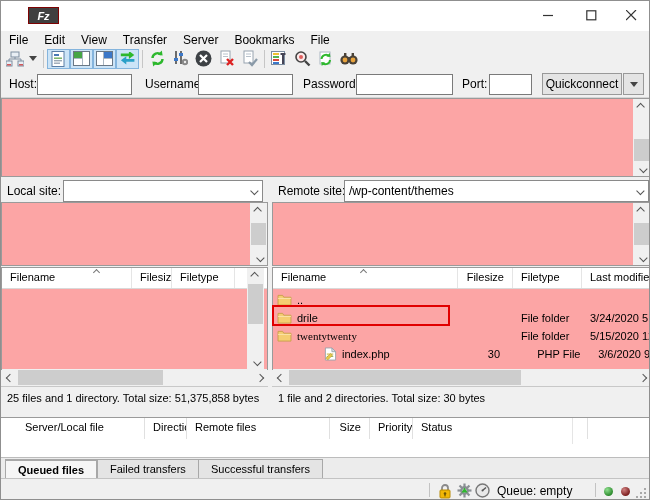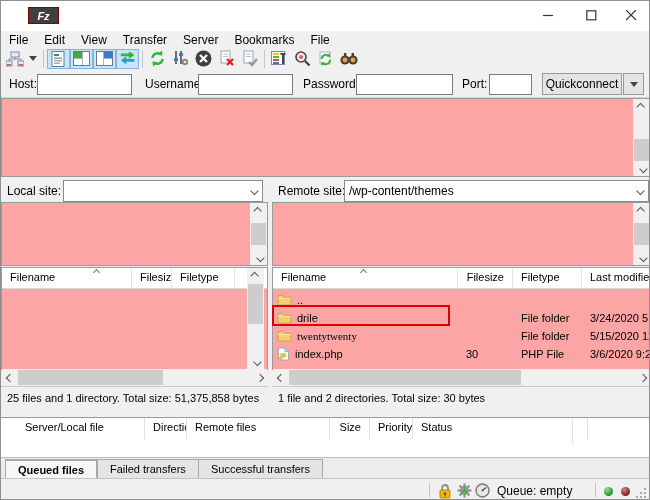--- a/index.html
+++ b/index.html
@@ -379,21 +379,21 @@
             <path d="M1 4.8 h14" stroke="#fbe4ad"></path>
           </svg>
         <span>twentytwenty</span>
       </div>
       <div class="cell right" style="width:55px;"></div>
       <div class="cell" style="width:69px;">File folder</div>
       <div class="cell" style="width:69px;">5/15/2020 12:</div>
     </div>
 
     <div class="lv-row" style="left:0; top:77px; width:378px;">
-      <div class="cell name" style="width:185px;">
+      <div class="cell name" style="width:185px;margin-left:47px;">
         <svg width="13" height="14" viewBox="0 0 14 15">
           <path d="M1.5 1 h7 l4 4 v9 h-11z" fill="#fff" stroke="#9aa4ae"></path>
           <path d="M8.5 1 l4 4 h-4z" fill="#dfe3e7" stroke="#9aa4ae"></path>
           <rect x="3" y="7" width="7" height="1.2" fill="#cdb648"></rect>
           <rect x="3" y="9.5" width="7" height="1.2" fill="#9ab86a"></rect>
           <path d="M2 12 l5 -5 2 2 -5 5z" fill="#e8c84a" stroke="#b09a30" stroke-width="0.6"></path>
         </svg>
         <span>index.php</span>
       </div>
       <div class="cell right" style="width:55px;">30</div>

